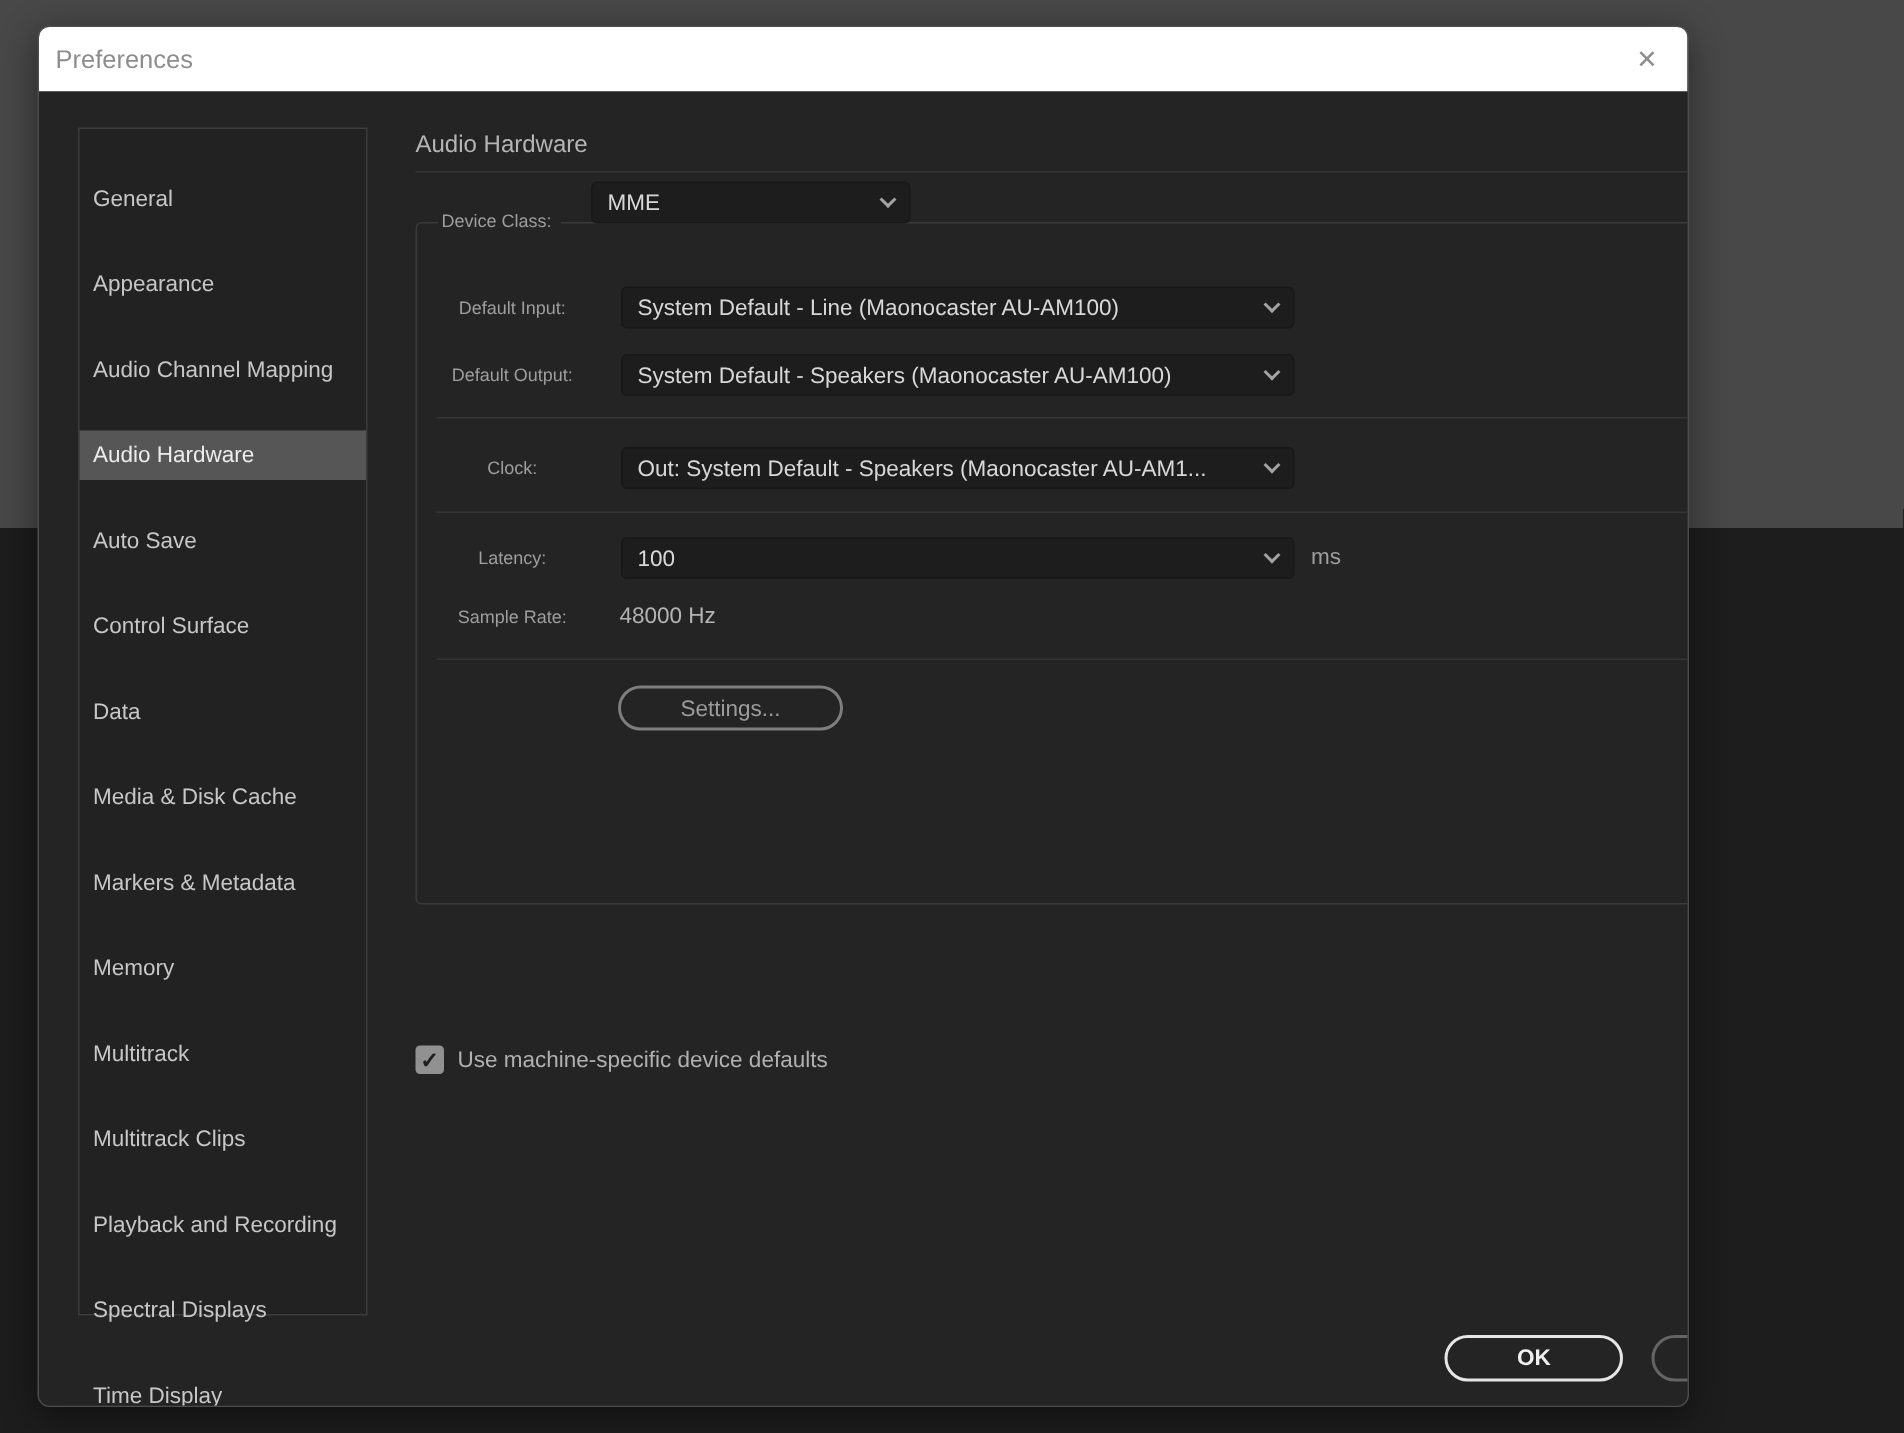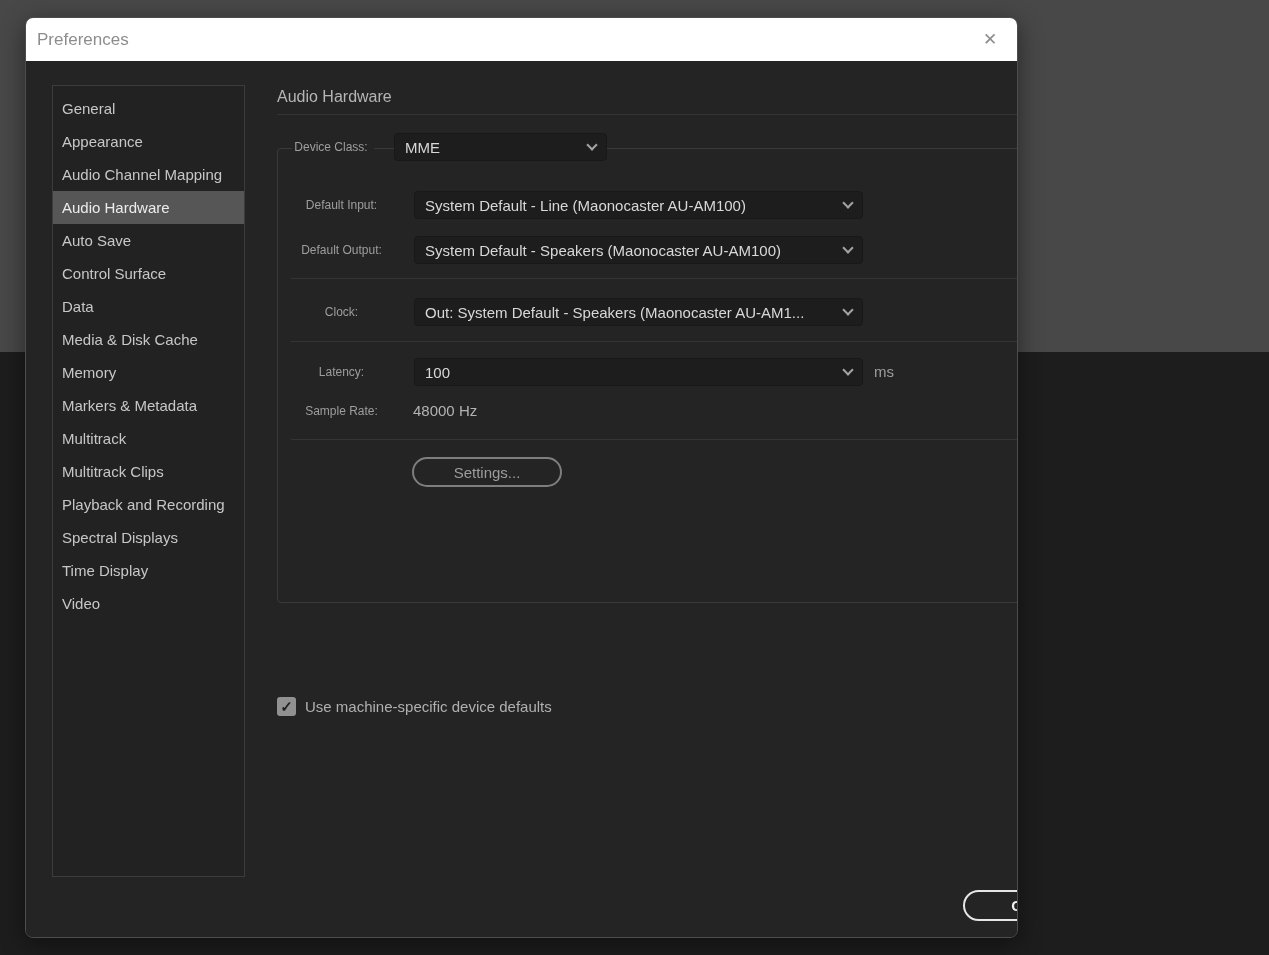--- a/index.html
+++ b/index.html
@@ -1,34 +1,34 @@
 <!DOCTYPE html>
 <html><head>
 <meta charset="utf-8">
 <style>
   html,body{margin:0;padding:0;background:#1c1c1c;}
   *{box-sizing:border-box;font-family:"Liberation Sans",sans-serif;}
   .stage{position:relative;width:1269px;height:955px;overflow:hidden;background:#1d1d1d;}
   .backdrop-top{position:absolute;left:0;top:0;width:1269px;height:352px;background:#484848;}
   .backdrop-bottom{position:absolute;left:0;top:352px;width:1269px;height:603px;background:#1d1d1d;}
 
-  .dialog{position:absolute;left:25px;top:17px;width:993px;height:921px;
+  .dialog{position:absolute;left:25px;top:17px;width:1101px;height:921px;
     border-radius:8px;border:1px solid #4d4d4d;overflow:hidden;background:#242424;
     box-shadow:0 6px 24px rgba(0,0,0,.45);}
   .titlebar{position:relative;height:43px;background:#ffffff;display:flex;align-items:center;}
   .titlebar-title{margin-left:11px;font-size:17px;color:#8d8d8d;}
   .close-btn{position:absolute;right:6px;top:0;width:42px;height:43px;display:flex;
     align-items:center;justify-content:center;font-size:17px;color:#8d8d8d;cursor:default;}
   .dialog-body{position:relative;height:878px;background:#242424;}
 
   
   .sidebar{position:absolute;left:26px;top:24px;width:193px;height:792px;
     background:#222222;border:1px solid #3c3c3c;padding-top:6px;}
   .side-item{height:33px;line-height:33px;padding-left:9px;font-size:15px;color:#c7c7c7;
-    white-space:nowrap;cursor:default;}
+    white-space:nowrap;cursor:default;margin-top:24px;}
   .side-item.selected{background:#565656;color:#ececec;}
 
   
   .panel-title{position:absolute;left:251px;top:27px;font-size:16px;color:#b5b5b5;}
   .divider{position:absolute;height:1px;background:#353535;}
   .d1{left:251px;top:53px;width:937px;}
   .groupbox{position:absolute;left:251px;top:87px;width:941px;height:455px;
     border:1px solid #3a3a3a;border-radius:4px;}
   .d2{left:265px;top:217px;width:915px;}
   .d3{left:265px;top:280px;width:915px;}
@@ -37,21 +37,21 @@
   .f-label{position:absolute;height:28px;line-height:28px;font-size:12px;color:#9e9e9e;
     text-align:center;white-space:nowrap;}
   .dropdown{position:absolute;height:28px;background:#1d1d1d;border:1px solid #181818;
     border-radius:4px;display:flex;align-items:center;padding:0 10px;cursor:default;}
   .dropdown .value{flex:1;font-size:15px;color:#d8d8d8;white-space:nowrap;overflow:hidden;}
   .chev{width:8px;height:8px;border-right:2px solid #a3a3a3;border-bottom:2px solid #a3a3a3;
     transform:rotate(45deg);margin-top:-4px;flex:none;}
   .lab-mask{background:#242424;padding:0 6px 0 2px;}
 
   .dc-label{left:254px;width:106px;top:72px;}
-  .dc-drop{left:368px;top:72px;width:213px;align-items:center;}
+  .dc-drop{left:368px;top:60px;width:213px;align-items:center;}
   .di-label{left:251px;width:129px;top:130px;}
   .di-drop{left:388px;top:130px;width:449px;gap:40px;}
   .do-label{left:251px;width:129px;top:175px;}
   .do-drop{left:388px;top:175px;width:449px;}
   .ck-label{left:251px;width:129px;top:237px;}
   .ck-drop{left:388px;top:237px;width:449px;}
   .lt-label{left:251px;width:129px;top:297px;}
   .lt-drop{left:388px;top:297px;width:449px;}
   .lt-unit{position:absolute;left:848px;top:297px;height:28px;line-height:28px;
     font-size:15px;color:#9e9e9e;}
@@ -87,22 +87,22 @@
 
       <div class="sidebar">
         <div class="side-item">General</div>
         <div class="side-item">Appearance</div>
         <div class="side-item">Audio Channel Mapping</div>
         <div class="side-item selected">Audio Hardware</div>
         <div class="side-item">Auto Save</div>
         <div class="side-item">Control Surface</div>
         <div class="side-item">Data</div>
         <div class="side-item">Media &amp; Disk Cache</div>
+        <div class="side-item">Markers &amp; Metadata</div>
         <div class="side-item">Memory</div>
-        <div class="side-item">Markers &amp; Metadata</div>
         <div class="side-item">Multitrack</div>
         <div class="side-item">Multitrack Clips</div>
         <div class="side-item">Playback and Recording</div>
         <div class="side-item">Spectral Displays</div>
         <div class="side-item">Time Display</div>
         <div class="side-item">Video</div>
       </div>
 
       <div class="panel-title">Audio Hardware</div>
       <div class="divider d1"></div>

